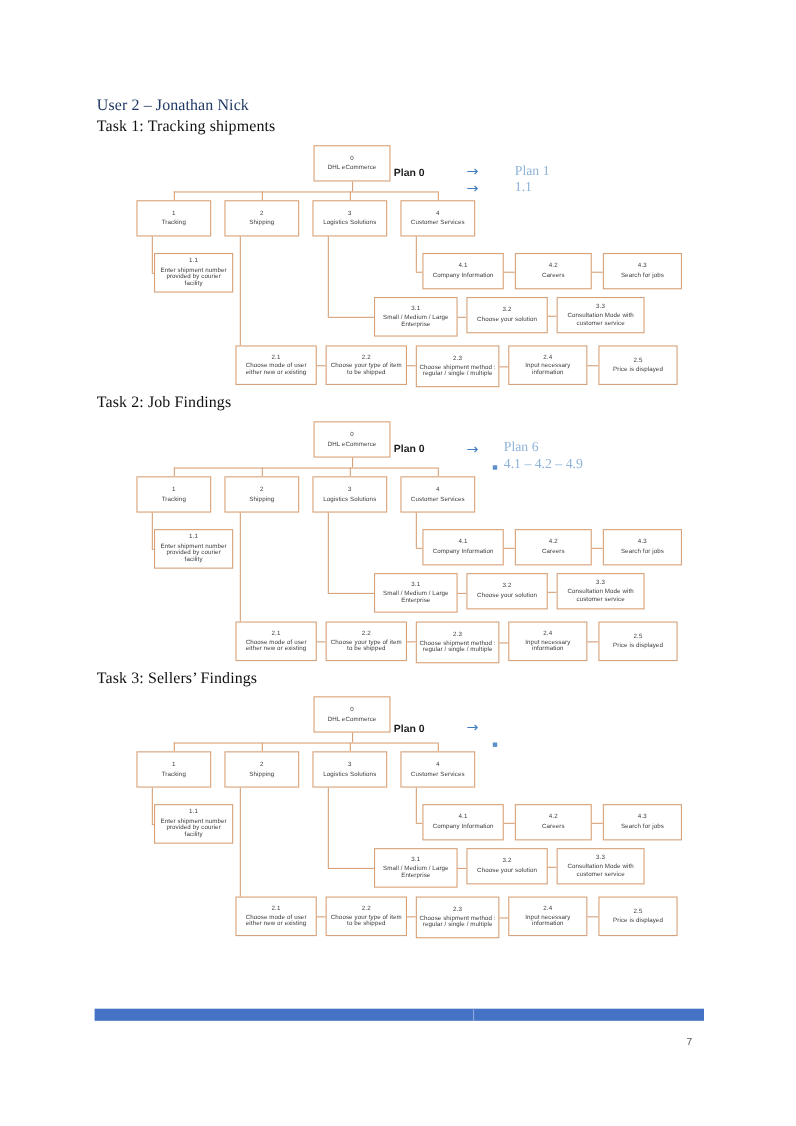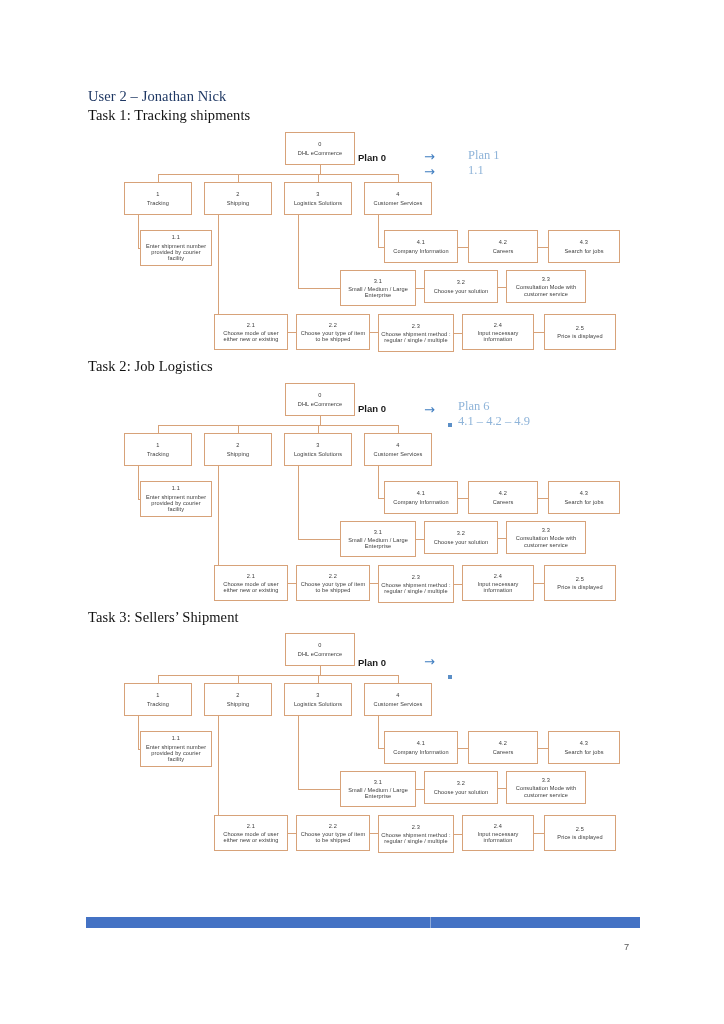--- a/index.html
+++ b/index.html
@@ -151,22 +151,22 @@
   }
 </style>
 </head>
 <body>
 
 <div class="page">
 
   <div class="doc-heading" style="left:88px; top:88px;">User 2 – Jonathan Nick</div>
 
   <div class="task-heading" style="left:88px; top:107px;">Task 1: Tracking shipments</div>
-  <div class="task-heading" style="left:88px; top:358px;">Task 2: Job Logistics</div>
-  <div class="task-heading" style="left:88px; top:609px;">Task 3: Sellers’ Shipment</div>
+  <div class="task-heading" style="left:88px; top:358px;">Task 2: Job Findings</div>
+  <div class="task-heading" style="left:88px; top:609px;">Task 3: Sellers’ Findings</div>
 
   <div class="diagram" id="diagram-1" style="top:130px;">
       <div class="node" style="left: 199px; top: 2px; width: 70px; height: 33px;">
         <span class="num">0</span>
         <span class="lbl">DHL  eCommerce</span>
       </div>
       <div class="line-v" style="left: 234px; top: 35px; height: 9px;"></div>
       <div class="line-h" style="left: 72px; top: 44px; width: 240px;"></div>
       <div class="line-v" style="left: 72px; top: 44px; height: 8px;"></div>
       <div class="node" style="left: 38px; top: 52px; width: 68px; height: 33px;">

